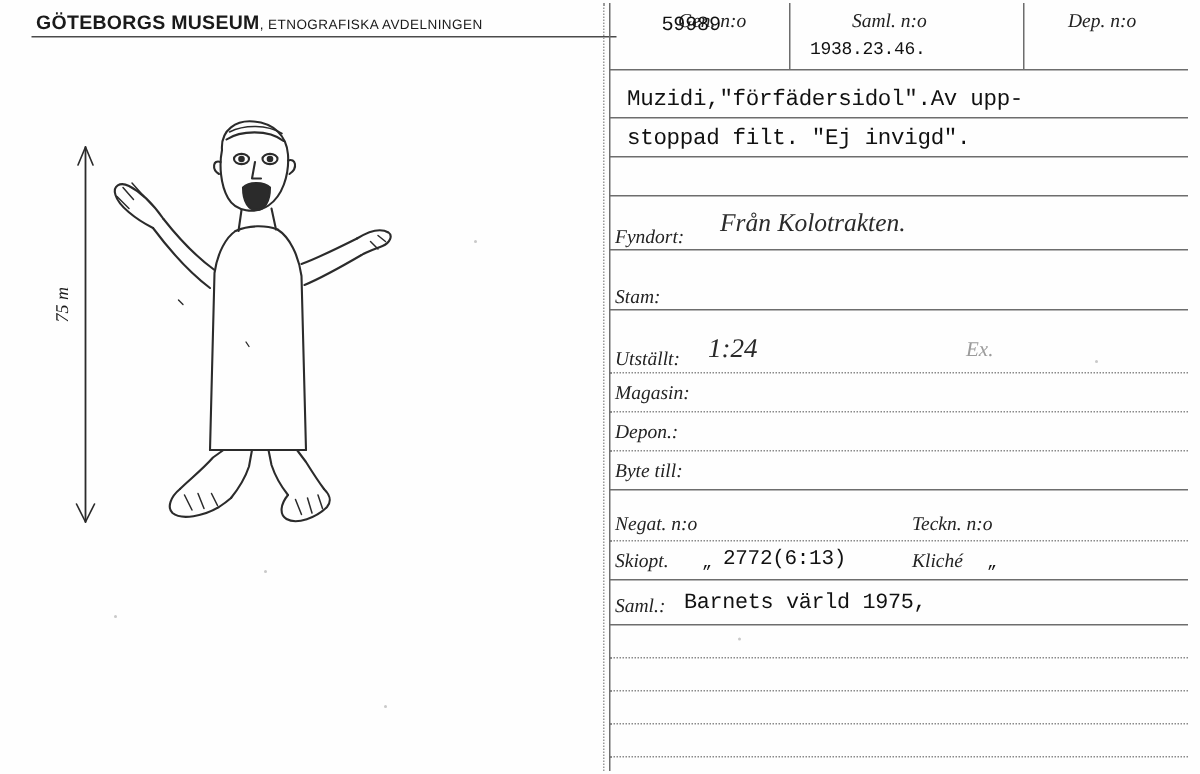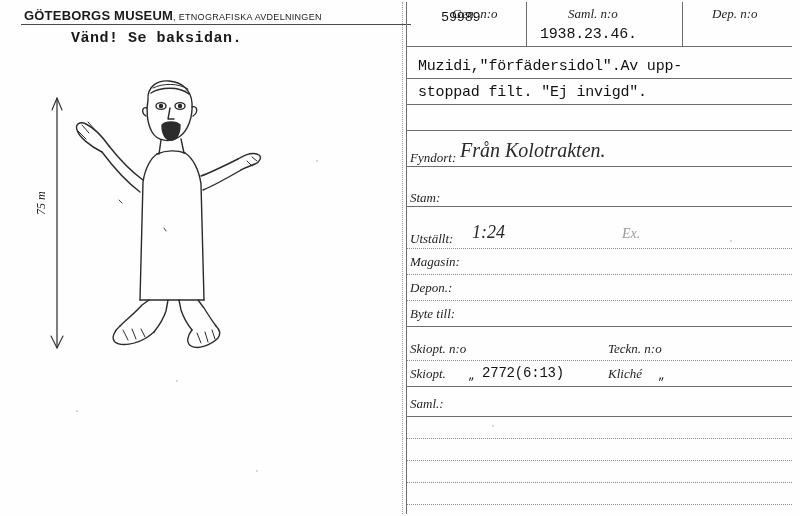--- a/index.html
+++ b/index.html
@@ -108,20 +108,21 @@
   .val-hand {
     position: absolute;
     font-family: "Liberation Serif", serif;
     font-style: italic;
     font-size: 16px;
     color: #2a2a2a;
     white-space: nowrap;
   }
   .faint {
     color: #9b9b9b;
+    margin-left: 22px;
   }
   .big-col-head {
     position: absolute;
     font-family: "Liberation Serif", serif;
     font-style: italic;
     font-size: 13px;
     color: #222;
     white-space: nowrap;
   }
   .spot {
@@ -136,21 +137,20 @@
 
 <div id="card">
 
   <div class="left-pane">
 
     <div class="museum-header">
       <span class="bold">GÖTEBORGS MUSEUM</span><span class="sub">, ETNOGRAFISKA AVDELNINGEN</span>
     </div>
     <div class="header-rule"></div>
 
-    <div class="turn-note">Vänd! Se baksidan.</div>
 
     <div class="scale-label">75 m</div>
 
     <svg class="drawing" width="400" height="516" viewBox="0 0 400 516">
       <g fill="none" stroke="#2b2b2b" stroke-width="1.4" stroke-linecap="round" stroke-linejoin="round">
 
         <path d="M41 98 L41 348" stroke-width="1.2"></path>
         <path d="M41 98 L36 110 M41 98 L46 110" stroke-width="1.1"></path>
         <path d="M41 348 L35 336 M41 348 L47 336" stroke-width="1.1"></path>
 
@@ -231,33 +231,33 @@
   <div class="right-pane">
 
     <div class="rule" style="top:46px;"></div>
     <div class="vline" style="left:126px; top:2px; height:44px;"></div>
     <div class="vline" style="left:282px; top:2px; height:44px;"></div>
 
     <div class="big-col-head" style="left:52px; top:6px;">Gen. n:o</div>
     <div class="val-type" style="left:41px; top:10px;">59989</div>
 
     <div class="big-col-head" style="left:168px; top:6px;">Saml. n:o</div>
-    <div class="val-type" style="left:140px; top:26px; font-size:15px;">1938.23.46.</div>
+    <div class="val-type" style="left:140px; top:26px; font-size:12px;">1938.23.46.</div>
 
     <div class="big-col-head" style="left:300px; top:6px;margin-left:12px;">Dep. n:o</div>
     <div class="val-type" style="left:300px; top:27px;"></div>
 
     <div class="rule" style="top:78px;"></div>
     <div class="val-type" style="left:18px; top:58px; font-size:15px;">Muzidi,"förfädersidol".Av upp-</div>
     <div class="rule" style="top:104px;"></div>
     <div class="val-type" style="left:18px; top:84px; font-size:15px;">stoppad filt. "Ej invigd".</div>
     <div class="rule" style="top:130px;"></div>
 
     <div class="lbl" style="left:10px; top:150px;">Fyndort:</div>
-    <div class="val-hand" style="left:60px; top:139px; font-size:20px;">Från Kolotrakten.</div>
+    <div class="val-hand" style="left:80px; top:139px; font-size:17px;">Från Kolotrakten.</div>
     <div class="rule" style="top:166px;"></div>
 
     <div class="lbl" style="left:10px; top:190px;">Stam:</div>
     <div class="rule" style="top:206px;"></div>
 
     <div class="lbl" style="left:10px; top:231px;">Utställt:</div>
     <div class="val-hand" style="left:72px; top:222px; font-size:18px;font-family:Liberation Serif, serif;">1:24</div>
     <div class="val-hand faint" style="left:222px; top:226px; font-size:14px;">Ex.</div>
     <div class="rule dotted" style="top:248px;"></div>
 
@@ -266,34 +266,35 @@
     <div class="rule dotted" style="top:274px;"></div>
 
     <div class="lbl" style="left:10px; top:280px;">Depon.:</div>
     <div class="val-type" style="left:80px; top:280px;"></div>
     <div class="rule dotted" style="top:300px;"></div>
 
     <div class="lbl" style="left:10px; top:306px;text-align:right;">Byte till:</div>
     <div class="val-type" style="left:80px; top:306px;"></div>
     <div class="rule" style="top:326px;"></div>
 
-    <div class="lbl" style="left:10px; top:341px;">Skiopt. n:o</div>
+    <div class="lbl" style="left:10px; top:341px;">Negat. n:o</div>
     <div class="val-type" style="left:100px; top:341px;"></div>
     <div class="lbl" style="left:208px; top:341px;">Teckn. n:o</div>
     <div class="val-type" style="left:300px; top:341px;"></div>
     <div class="rule dotted" style="top:360px;"></div>
 
     <div class="lbl" style="left:10px; top:366px;">Skiopt.</div>
     <div class="val-type" style="left:68px; top:370px; font-size:11px;">„</div>
     <div class="val-type" style="left:82px; top:365px; font-size:14px;">2772(6:13)</div>
     <div class="lbl" style="left:208px; top:366px;">Kliché</div>
     <div class="val-type" style="left:258px; top:370px; font-size:11px;">„</div>
     <div class="rule" style="top:386px;"></div>
 
     <div class="lbl" style="left:10px; top:396px;">Saml.:</div>
+    <div class="val-type" style="left:56px; top:394px; font-size:14.5px;">Barnets värld 1975,</div>
     <div class="rule" style="top:416px;"></div>
 
     <div class="rule dotted" style="top:438px;"></div>
     <div class="rule dotted" style="top:460px;"></div>
     <div class="rule dotted" style="top:482px;"></div>
     <div class="rule dotted" style="top:504px;"></div>
 
     <div class="vline" style="left:6px; top:2px; height:512px;"></div>
     <div class="vline dotted" style="left:2px; top:2px; height:512px;"></div>
 

